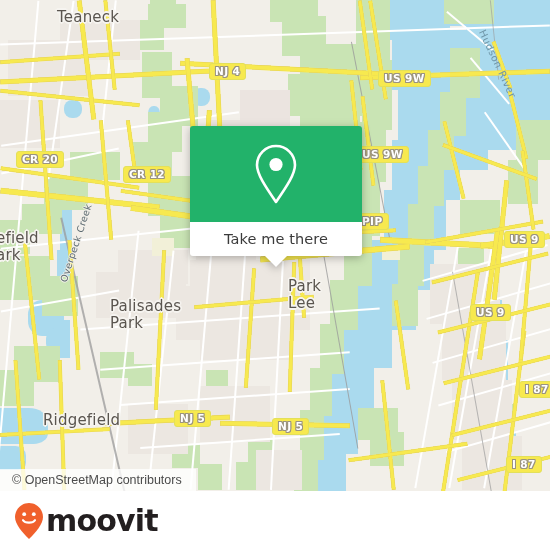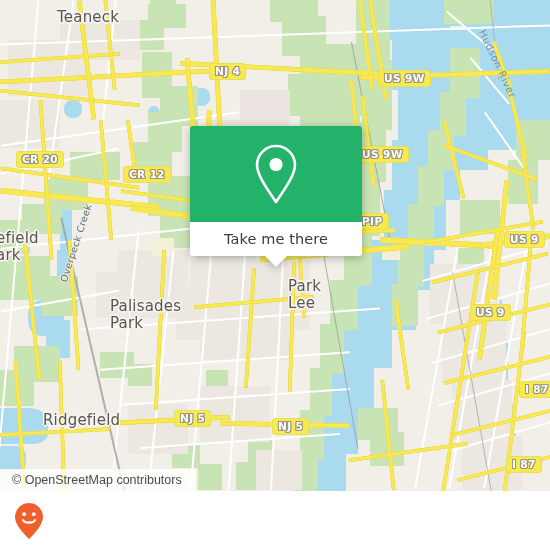--- a/index.html
+++ b/index.html
@@ -489,16 +489,17 @@
   </div>
 
   <div id="bottom-bar">
     <div id="moovit-logo">
       <svg width="30" height="38" viewBox="0 0 30 38">
         <path d="M15 1 C7.3 1 1 7.3 1 15 C1 22.2 8.2 30.2 15 37 C21.8 30.2 29 22.2 29 15 C29 7.3 22.7 1 15 1 Z" fill="#f0602c"></path>
         <circle cx="10.2" cy="12.2" r="1.9" fill="#ffffff"></circle>
         <circle cx="19.8" cy="12.2" r="1.9" fill="#ffffff"></circle>
         <path d="M9 18.2 C11 21.4 19 21.4 21 18.2" fill="none" stroke="#ffffff" stroke-width="2.1" stroke-linecap="round"></path>
       </svg>
+      <span id="moovit-wordmark">moovit</span>
     </div>
   </div>
 
 </div>
 
 </body></html>

